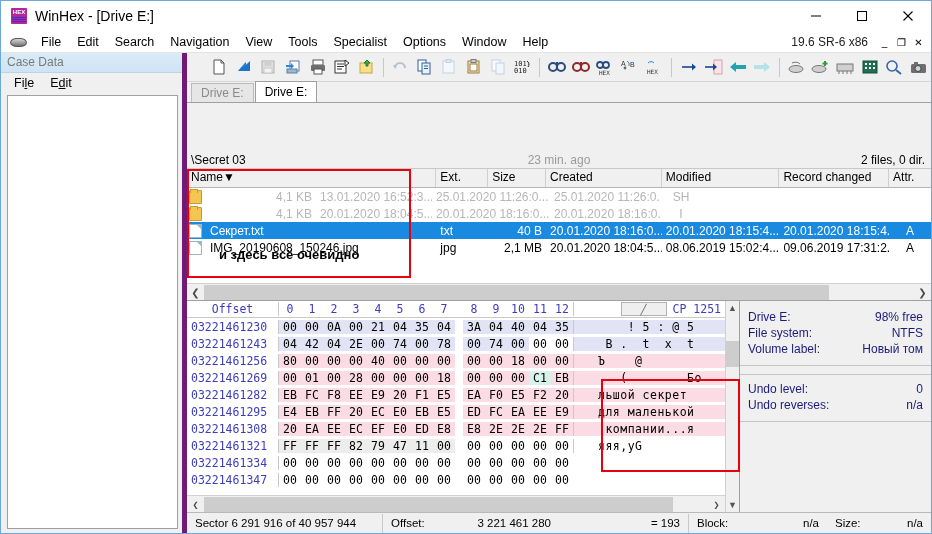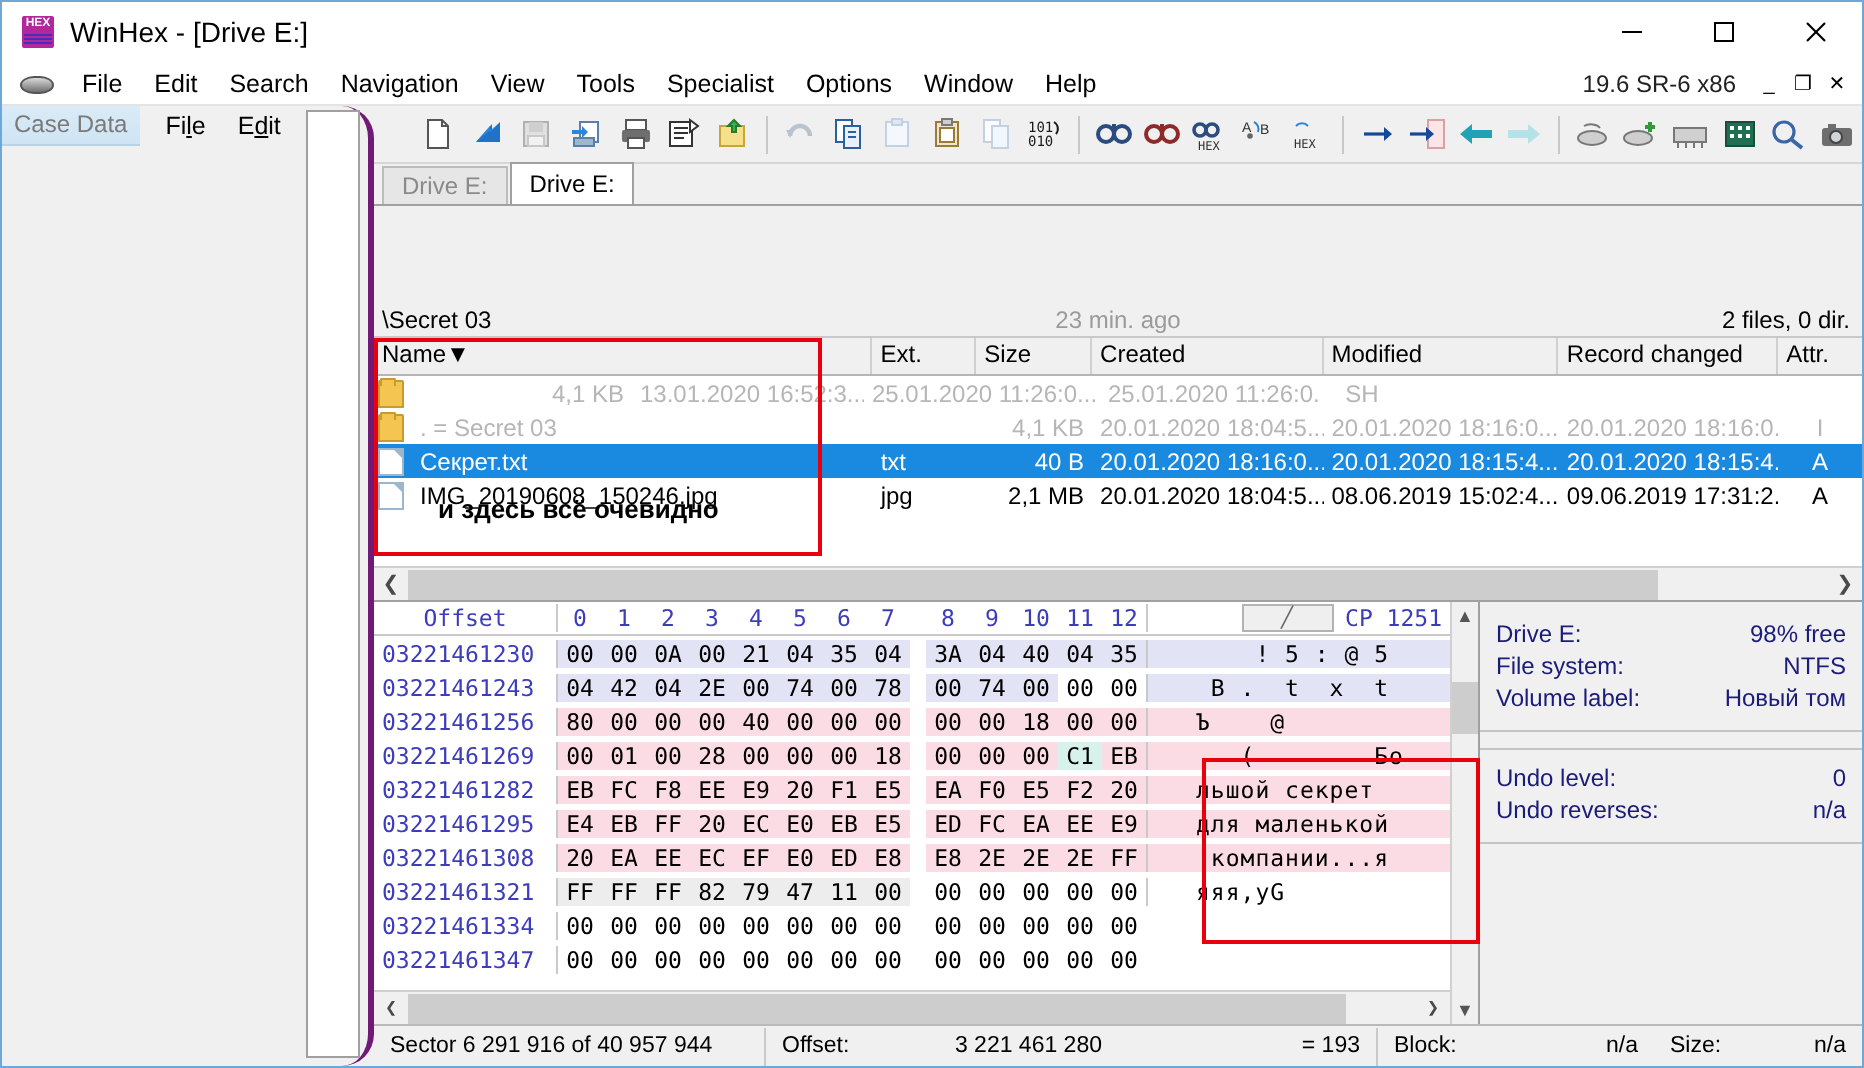--- a/index.html
+++ b/index.html
@@ -112,23 +112,22 @@
   }
 
   
   .body-row { flex: 1 1 auto; display: flex; min-height: 0; }
 
   
   .casedata {
     width: 186px;
     flex: 0 0 186px;
     background: #f0f0f0;
-    display: flex; flex-direction: row;
-    border-right: 3px solid #701a75;
-    border-radius: 16px;
+    display: flex; flex-direction: column;
+    border-right: 5px solid #701a75;
   }
   .casedata .cd-title {
     height: 20px;
     background: linear-gradient(to bottom,#d9ebf7,#cfe4f4);
     color: #7a7a7a;
     font-size: 12px;
     padding: 2px 6px;
     border-bottom: 1px solid #b9d4e6;
   }
   .casedata .cd-menu {
@@ -625,21 +624,20 @@
             <div class="cell" style="width:52px"></div>
             <div class="cell num" style="width:58px">4,1 KB</div>
             <div class="cell" style="width:116px">13.01.2020  16:52:3...</div>
             <div class="cell" style="width:118px">25.01.2020  11:26:0...</div>
             <div class="cell" style="width:110px">25.01.2020  11:26:0...</div>
             <div class="cell" style="width:42px;text-align:center">SH</div>
           </div>
 
           <div class="fl-row dim">
             <div class="ficon folder"></div>
-            <div class="cell" style="width:231px">.  =  Secret 03</div>
             <div class="cell" style="width:52px"></div>
             <div class="cell num" style="width:58px">4,1 KB</div>
             <div class="cell" style="width:116px">20.01.2020  18:04:5...</div>
             <div class="cell" style="width:118px">20.01.2020  18:16:0...</div>
             <div class="cell" style="width:110px">20.01.2020  18:16:0...</div>
             <div class="cell" style="width:42px;text-align:center">I</div>
           </div>
 
           <div class="fl-row sel">
             <div class="ficon file"></div>

